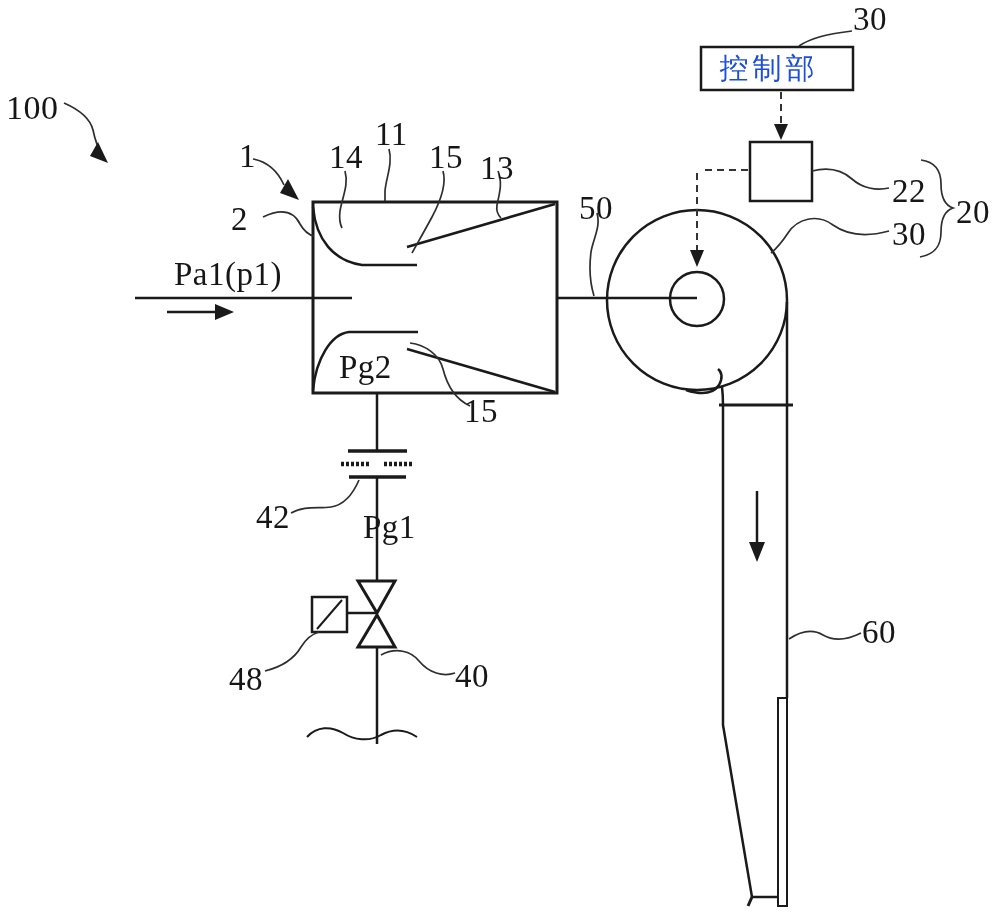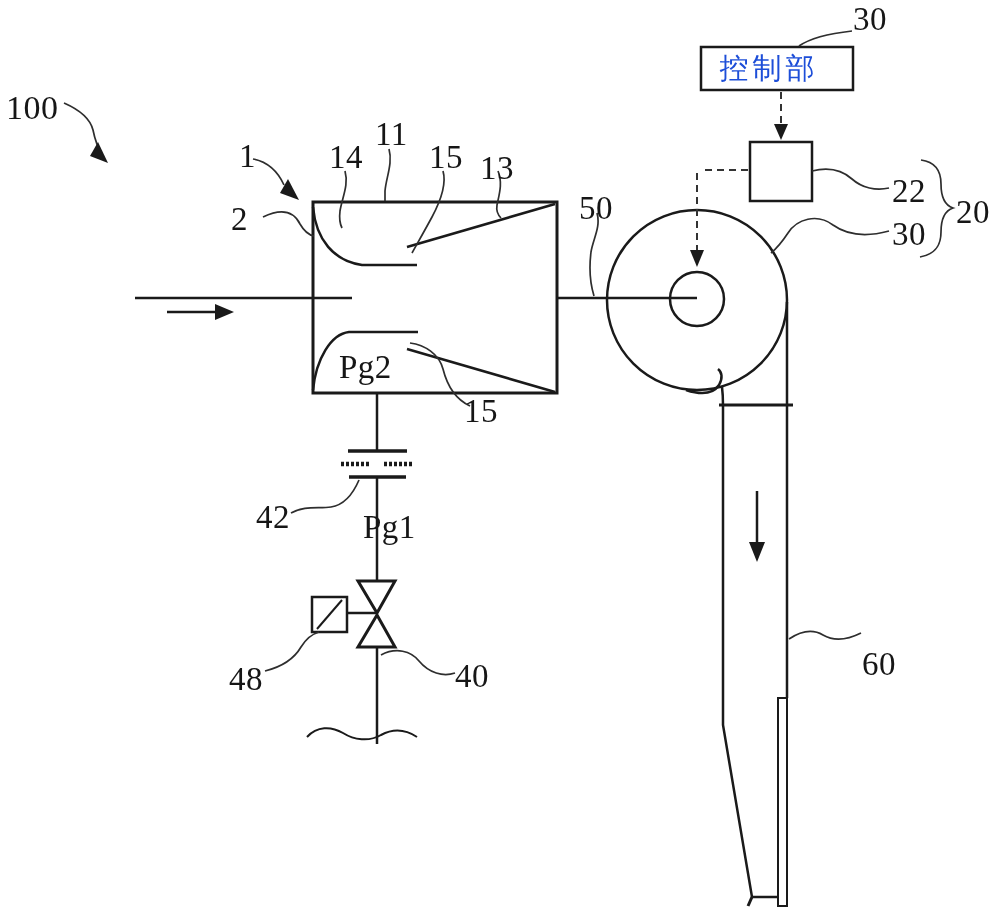--- a/index.html
+++ b/index.html
@@ -139,20 +139,21 @@
   <span class="lbl" style="left:480px;top:152px">13</span>
   <span class="lbl" style="left:579px;top:192px">50</span>
   <span class="lbl" style="left:853px;top:3px">30</span>
   <span class="lbl" style="left:892px;top:175px">22</span>
   <span class="lbl" style="left:892px;top:218px">30</span>
   <span class="lbl" style="left:956px;top:196px">20</span>
   <span class="lbl" style="left:464px;top:395px">15</span>
   <span class="lbl" style="left:256px;top:501px">42</span>
   <span class="lbl" style="left:229px;top:663px">48</span>
   <span class="lbl" style="left:455px;top:660px">40</span>
-  <span class="lbl" style="left:862px;top:648px">60</span>
+  <span class="lbl" style="left:862px;top:616px">60</span>
 
+  <span class="lbl" style="left:174px;top:258px">Pa1(p1)</span>
   <span class="lbl" style="left:339px;top:351px">Pg2</span>
   <span class="lbl" style="left:363px;top:511px">Pg1</span>
 
   <div class="cbox-label">控制部</div>
 
 </div>
 
 </body></html>

